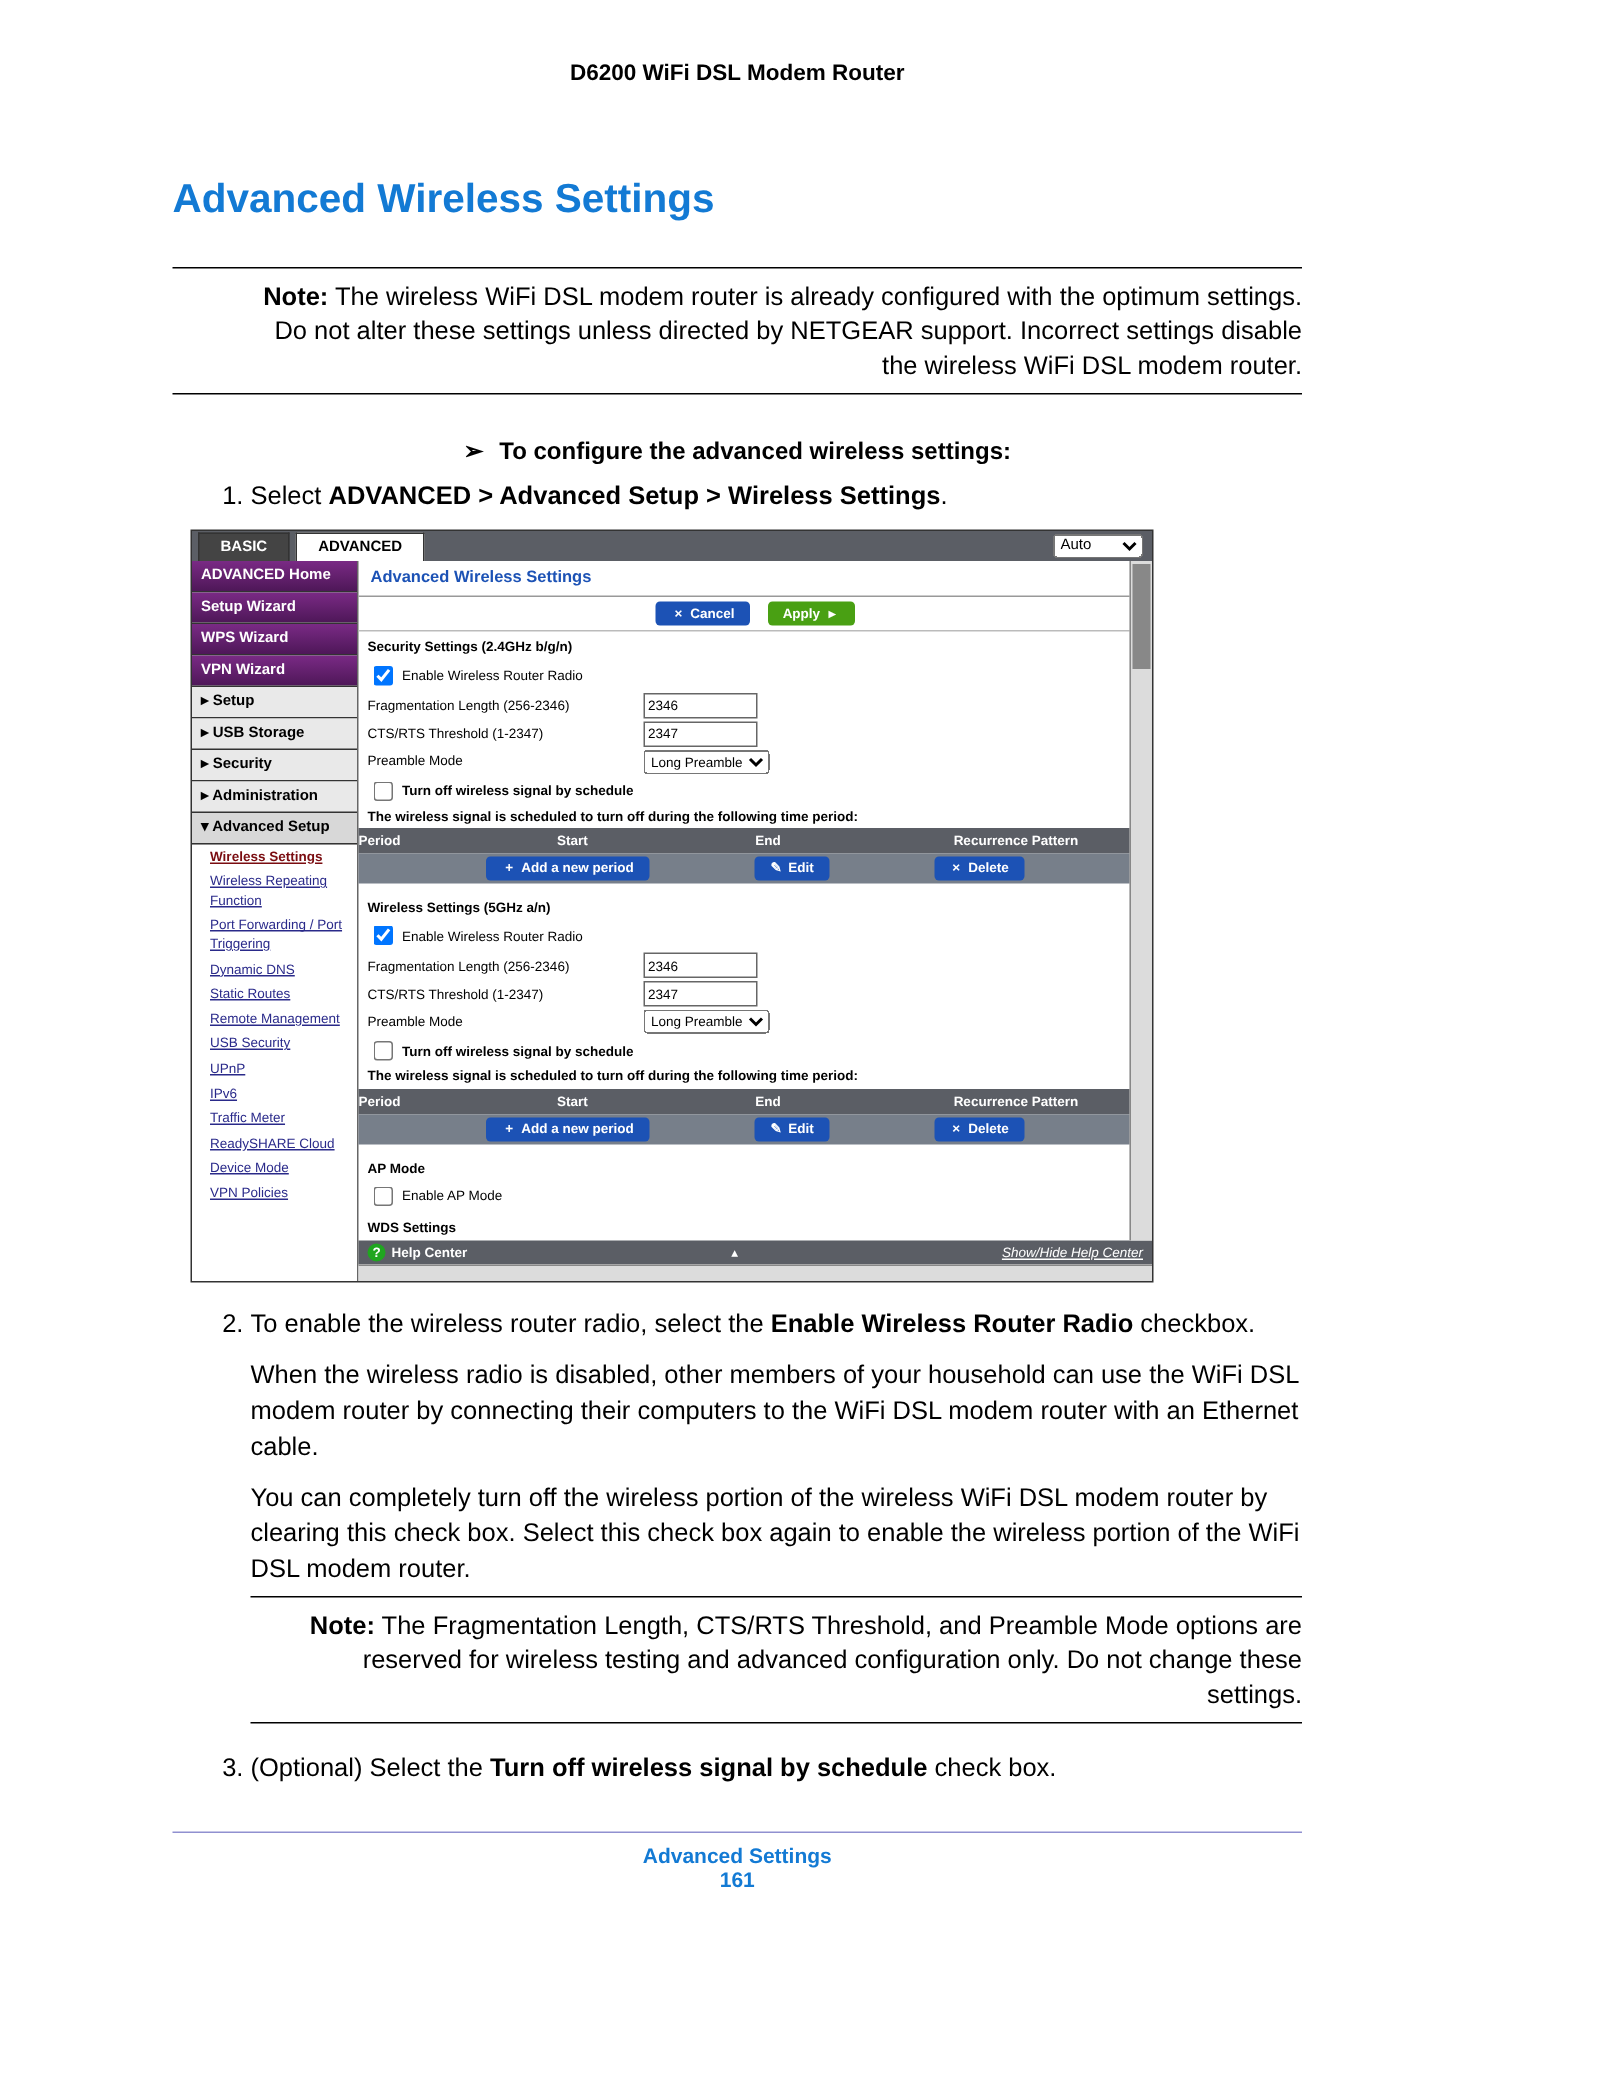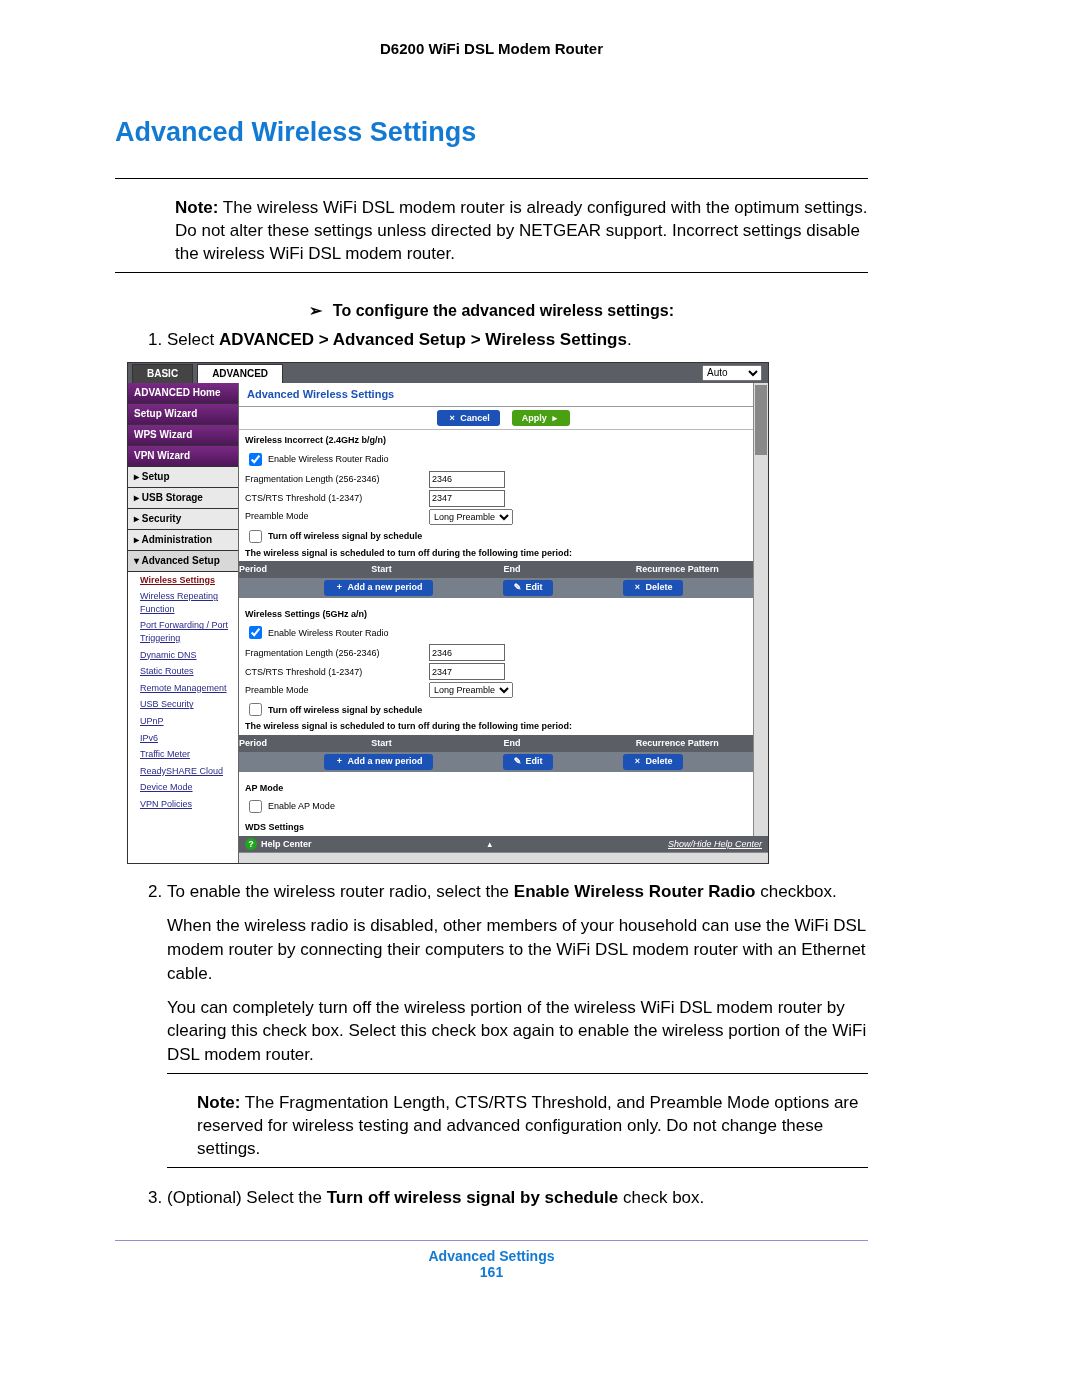--- a/index.html
+++ b/index.html
@@ -23,22 +23,23 @@
     margin-bottom: 60px;
   }
   .section-title {
     color: #137ad4;
     font-weight: bold;
     font-size: 27px;
     margin: 0 0 30px 0;
   }
   .hr-full { border: none; border-top: 1px solid #000; margin: 6px 0; }
   .note-block {
-    margin: 18px 0 6px 60px;
+    margin: 8px 0 6px 60px;
     padding-right: 0;
+    text-align: right;
   }
   .note-block .note-body { font-size: 17px; line-height: 1.35; }
   .note-label { font-weight: bold; }
   .arrow-lead { margin-top: 28px; font-size: 16px; text-align: center; }
   .arrow-sym { color: #000; font-weight: bold; margin-right: 6px;}
   .arrow-text { font-weight: bold; }
   ol.steps {
     margin: 8px 0 0 24px;
     padding: 0 0 0 28px;
     font-size: 17px;
@@ -207,21 +208,21 @@
                     <span class="sym">×</span>
                     <span>Cancel</span>
                   </span>
                 <span class="btn apply">
                     <span>Apply</span>
                     <span class="sym">▸</span>
                   </span>
               </div>
               <div class="panel-body">
 
-                <div class="group-title">Wireless Incorrect (2.4GHz b/g/n)</div>
+                <div class="group-title">Security Settings (2.4GHz b/g/n)</div>
                 <div class="row">
                     <label class="cb">
                       <input type="checkbox" checked="" style="">
                       <span>Enable Wireless Router Radio</span>
                     </label>
                   </div>
                 <div class="row">
                     <span class="lab">Fragmentation Length (256-2346)</span>
                     <input type="text" value="2346" style="">
                   </div>

